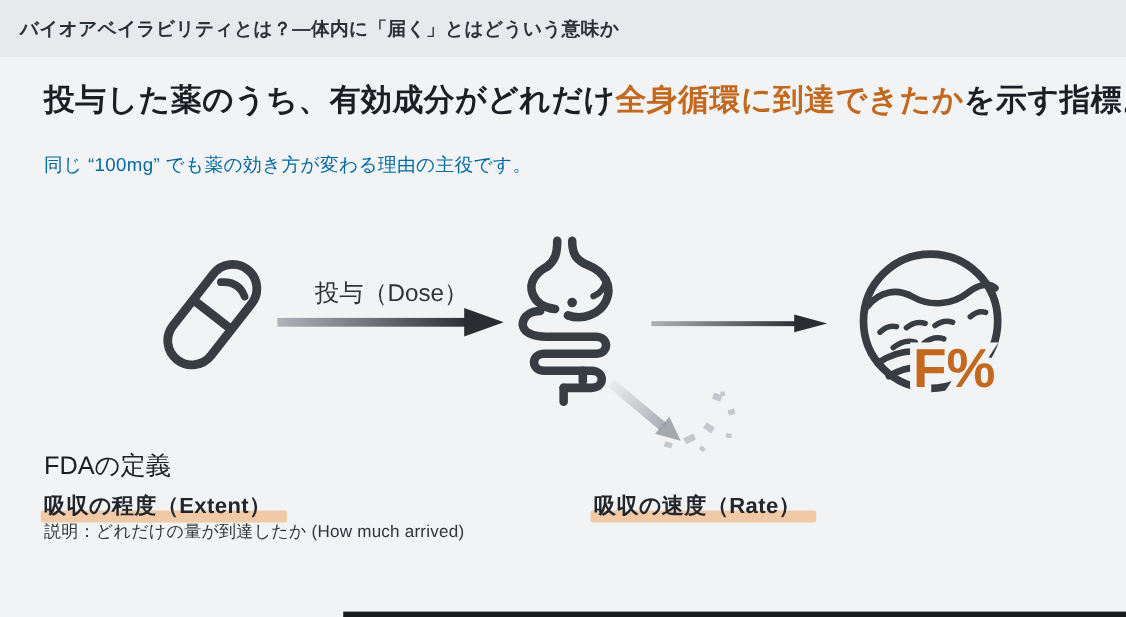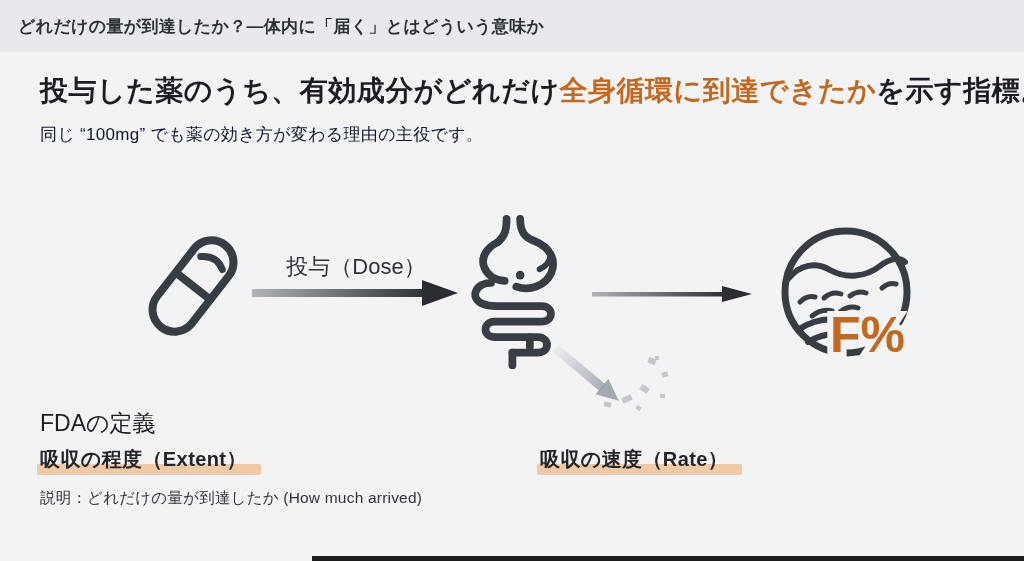--- a/index.html
+++ b/index.html
@@ -6,21 +6,21 @@
   body{font-family:"Liberation Sans","DejaVu Sans",sans-serif;background:#DDE0E4;}
   .stage{position:relative;width:1024px;height:561px;background:#E7E9EC;overflow:hidden;}
   .content-bg{position:absolute;left:0;right:0;top:52px;bottom:0;background:#F2F3F5;}
 
   .kicker{position:absolute;left:18px;top:15px;font-size:17px;font-weight:bold;
           color:#2C3138;letter-spacing:.3px;}
 
   .title{position:absolute;left:40px;top:72px;font-size:28px;font-weight:800;
          color:#1B1F24;letter-spacing:.5px;white-space:nowrap;}
   .title .hl{color:#C2691F;margin-top:38px;}
-  .subtitle{position:absolute;left:40px;top:123px;font-size:17px;color:#0f172a;letter-spacing:.3px;}
+  .subtitle{position:absolute;left:40px;top:138px;font-size:17px;color:#0369a1;letter-spacing:.3px;}
 
   
   .diagram{position:absolute;left:0;top:190px;width:1024px;height:230px;}
   .icon-svg{position:absolute;}
   .capsule{left:133px;top:36px;width:120px;height:120px;}
   .gi{left:462px;top:22px;width:126px;height:162px;}
   .circ{left:778px;top:34px;width:162px;height:146px;}
   .dose-label{position:absolute;left:258px;top:62px;width:196px;text-align:center;
               font-size:22px;color:#2E3338;}
   .arrow1{left:252px;top:88px;width:206px;height:30px;}
@@ -37,31 +37,31 @@
 
   
   .fda-heading{position:absolute;left:40px;top:408px;font-size:23px;font-weight:400;color:#1B1F24;}
   .def-col{position:absolute;top:446px;}
   .def-col.left{left:40px;}
   .def-col.right{left:540px;}
   .term-wrap{position:relative;display:inline-block;}
   .term{position:relative;z-index:1;font-size:20px;font-weight:800;color:#22262B;letter-spacing:.4px;}
   .term-hl{position:absolute;left:-3px;right:-14px;bottom:-2px;height:11px;
            background:#F0C9A6;border-radius:2px;z-index:0;}
-  .def-desc{margin-top:15px;font-size:15.5px;color:#2F343A;letter-spacing:.2px;}
+  .def-desc{font-size:15.5px;color:#2F343A;letter-spacing:.2px;}
 
   .video-bar{position:absolute;left:312px;right:0;bottom:0;height:5px;background:#1B1C1E;}
 </style>
 </head>
 <body>
 
 <div class="stage">
   <div class="content-bg"></div>
 
-  <div class="kicker">どれだけの量が到達したか？―体内に「届く」とはどういう意味か</div>
+  <div class="kicker">バイオアベイラビリティとは？―体内に「届く」とはどういう意味か</div>
 
   <div class="title"><span>投与した薬のうち、有効成分がどれだけ</span><span class="hl">全身循環に到達できたか</span><span>を示す指標。</span></div>
 
   <div class="subtitle">同じ “100mg” でも薬の効き方が変わる理由の主役です。</div>
 
   <div class="diagram">
 
     <svg class="icon-svg capsule" viewBox="0 0 120 120">
       <g transform="rotate(38 60 60)" fill="none" stroke="#383D44" stroke-width="8">
         <rect x="38" y="8" width="44" height="104" rx="22"></rect>

